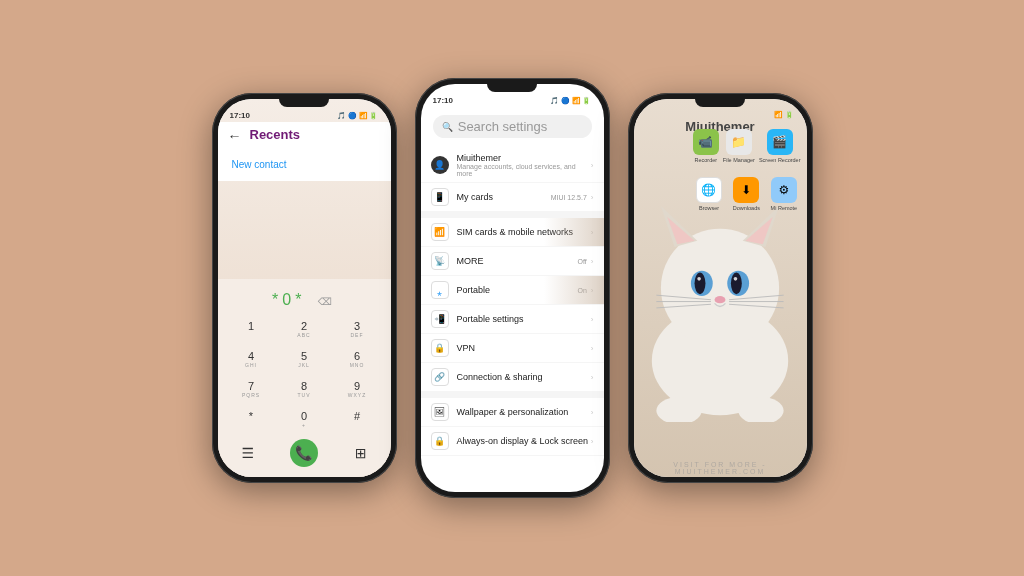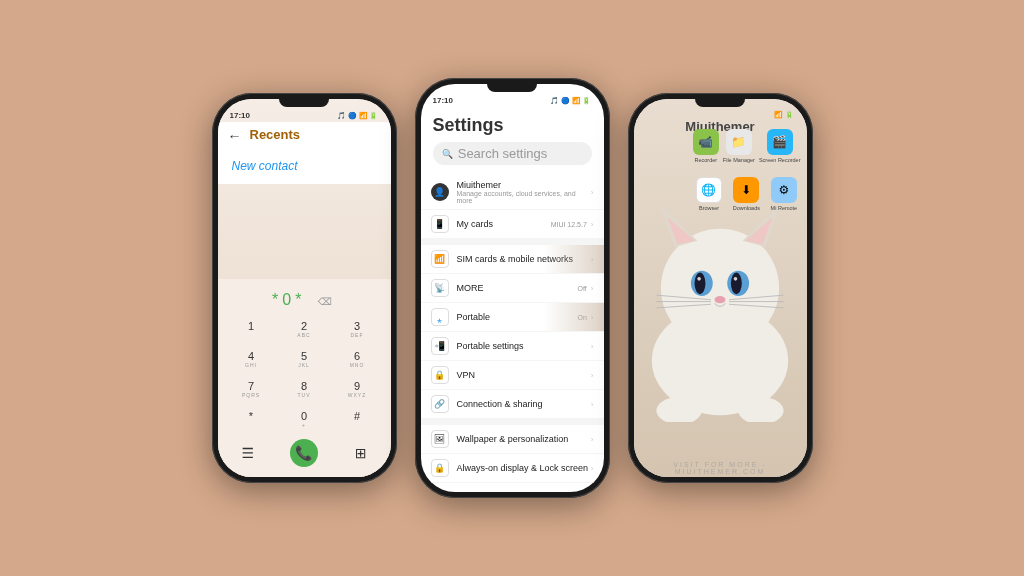--- a/index.html
+++ b/index.html
@@ -78,33 +78,32 @@
 
     .back-arrow {
       font-size: 14px;
       color: #333;
       margin-right: 8px;
     }
 
     .recents-title {
       font-size: 13px;
       font-weight: 600;
-      color: #a16207;
+      color: #701a75;
     }
 
     .recents-content {
       background: #fff;
       padding: 4px 0;
     }
 
     .recents-action {
       padding: 7px 14px;
-      font-size: 12px;
+      font-size: 10px;
       color: #2196F3;
-      font-style: italic;
     }
 
     .dialer-section {
       position: absolute;
       bottom: 0;
       left: 0;
       right: 0;
       background: #f5ede6;
       padding: 6px;
     }
@@ -430,21 +429,20 @@
         <div class="status-bar">
           <span class="time">17:10</span>
           <div class="status-icons">
             <span>🎵</span>
             <span>🔵</span>
             <span>📶</span>
             <span>🔋</span>
           </div>
         </div>
         <div class="settings-title-area">
-          <div class="settings-title">Settings</div>
           <div class="search-bar">
             <span class="search-icon-small">🔍</span>
             <span class="search-text">Search settings</span>
           </div>
         </div>
 
         <div class="settings-item">
           <div class="settings-icon settings-icon-dark" style="font-size:9px;">👤</div>
           <div class="settings-item-text">
             <div class="settings-item-label">Miuithemer</div>

